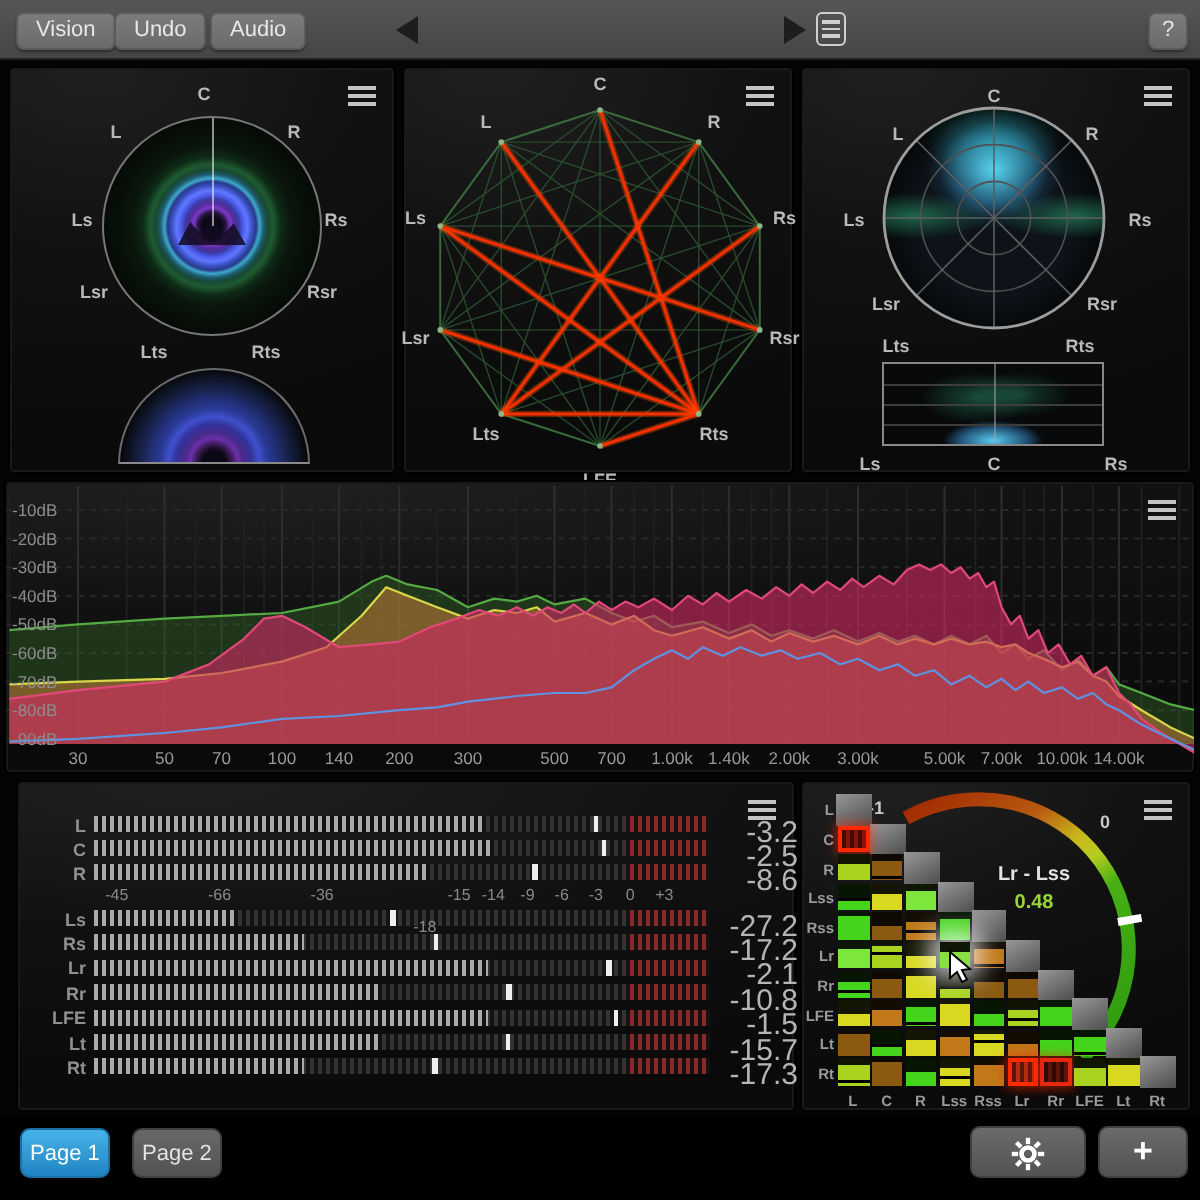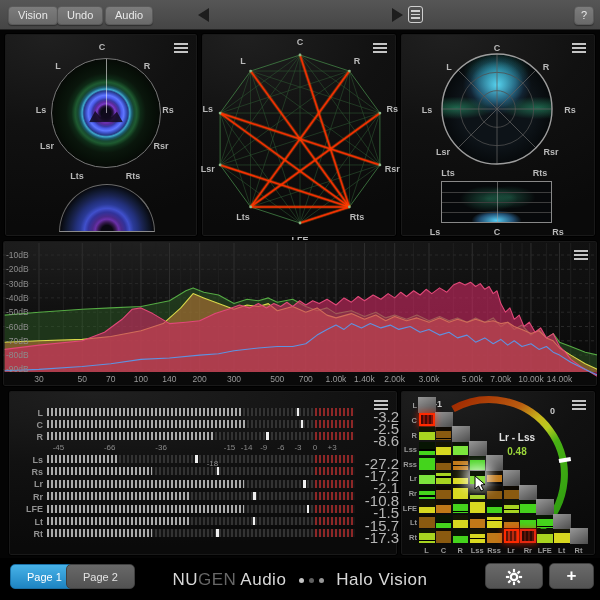--- a/index.html
+++ b/index.html
@@ -78,21 +78,21 @@
   .mx-cell{position:absolute;cursor:pointer;}
   .mx-diag{position:absolute;background:linear-gradient(150deg,#989898,#4d4d4d);}
   .mx-row-label{position:absolute;width:16px;text-align:right;color:#9a9a9a;font-size:7.5px;font-weight:bold;transform:translateY(-50%);}
   .mx-col-label{position:absolute;color:#9a9a9a;font-size:7.5px;font-weight:bold;transform:translateX(-50%);}
   .gauge-pair{position:absolute;left:76px;top:41px;width:80px;text-align:center;color:#e2e2e2;font-size:10px;font-weight:bold;}
   .gauge-value{position:absolute;left:76px;top:55px;width:80px;text-align:center;color:#9ad43a;font-size:10px;font-weight:bold;}
   .gauge-label{position:absolute;color:#c8c8c8;font-size:9px;font-weight:bold;}
   
   .footer{position:absolute;left:0;top:558px;width:600px;height:42px;background:#000;}
   .page-btn{position:absolute;top:6px;height:25px;border-radius:5px;color:#fff;font-size:11px;
-            text-align:center;line-height:25px;padding:0 16px;cursor:pointer;}
+            text-align:center;line-height:25px;padding:0 4px;cursor:pointer;}
   .page1{left:10px;background:linear-gradient(#47b2e8,#1e84c2);border:1px solid #1a6fa5;}
   .page2{left:66px;background:linear-gradient(#686868,#525252);border:1px solid #404040;color:#e3e3e3;}
   .brand{position:absolute;left:0;right:0;top:10px;text-align:center;font-size:17px;color:#d8d8d8;letter-spacing:.5px;}
   .brand .gen{color:#676767;}
   .brand .audio{font-weight:300;margin-left:4px;}
   .brand .dots{display:inline-block;margin:0 10px;vertical-align:2px;}
   .brand .dots i{display:inline-block;width:5px;height:5px;border-radius:50%;margin:0 2.5px;}
   .brand .product{font-weight:300;}
   .util-btn{position:absolute;top:5px;height:26px;border-radius:5px;background:linear-gradient(#6a6a6a,#535353);
             border:1px solid #404040;color:#fff;text-align:center;cursor:pointer;}
@@ -532,21 +532,20 @@
       <div class="mx-col-label" style="left: 143.75px; top: 155px;">LFE</div>
       <div class="mx-row-label" style="left: 0px; top: 131.1px;">Lt</div>
       <div class="mx-col-label" style="left: 160.65px; top: 155px;">Lt</div>
       <div class="mx-row-label" style="left: 0px; top: 145.7px;">Rt</div>
       <div class="mx-col-label" style="left: 177.55px; top: 155px;">Rt</div>
     </div>
 
   <div class="footer">
     <div class="page-btn page1">Page 1</div>
     <div class="page-btn page2">Page 2</div>
-    <div class="brand"><span><span>NU</span><span class="gen">GEN</span></span><span class="audio">Audio</span><span class="dots"><i style="background:#c4c4c4"></i><i style="background:#5f5f5f"></i><i style="background:#979797"></i></span><span class="product">Halo Vision</span></div>
     <div class="util-btn gear-btn">
       <svg width="18" height="18" viewBox="0 0 20 20" style="margin-top:4px">
         <circle cx="10" cy="10" r="3.6" fill="none" stroke="#fff" stroke-width="2.6"></circle>
         <g stroke="#fff" stroke-width="2.4">
           <line x1="10" y1="1" x2="10" y2="4.5"></line>
             <line x1="10" y1="15.5" x2="10" y2="19"></line>
           <line x1="1" y1="10" x2="4.5" y2="10"></line>
             <line x1="15.5" y1="10" x2="19" y2="10"></line>
           <line x1="3.6" y1="3.6" x2="6.1" y2="6.1"></line>
             <line x1="13.9" y1="13.9" x2="16.4" y2="16.4"></line>

